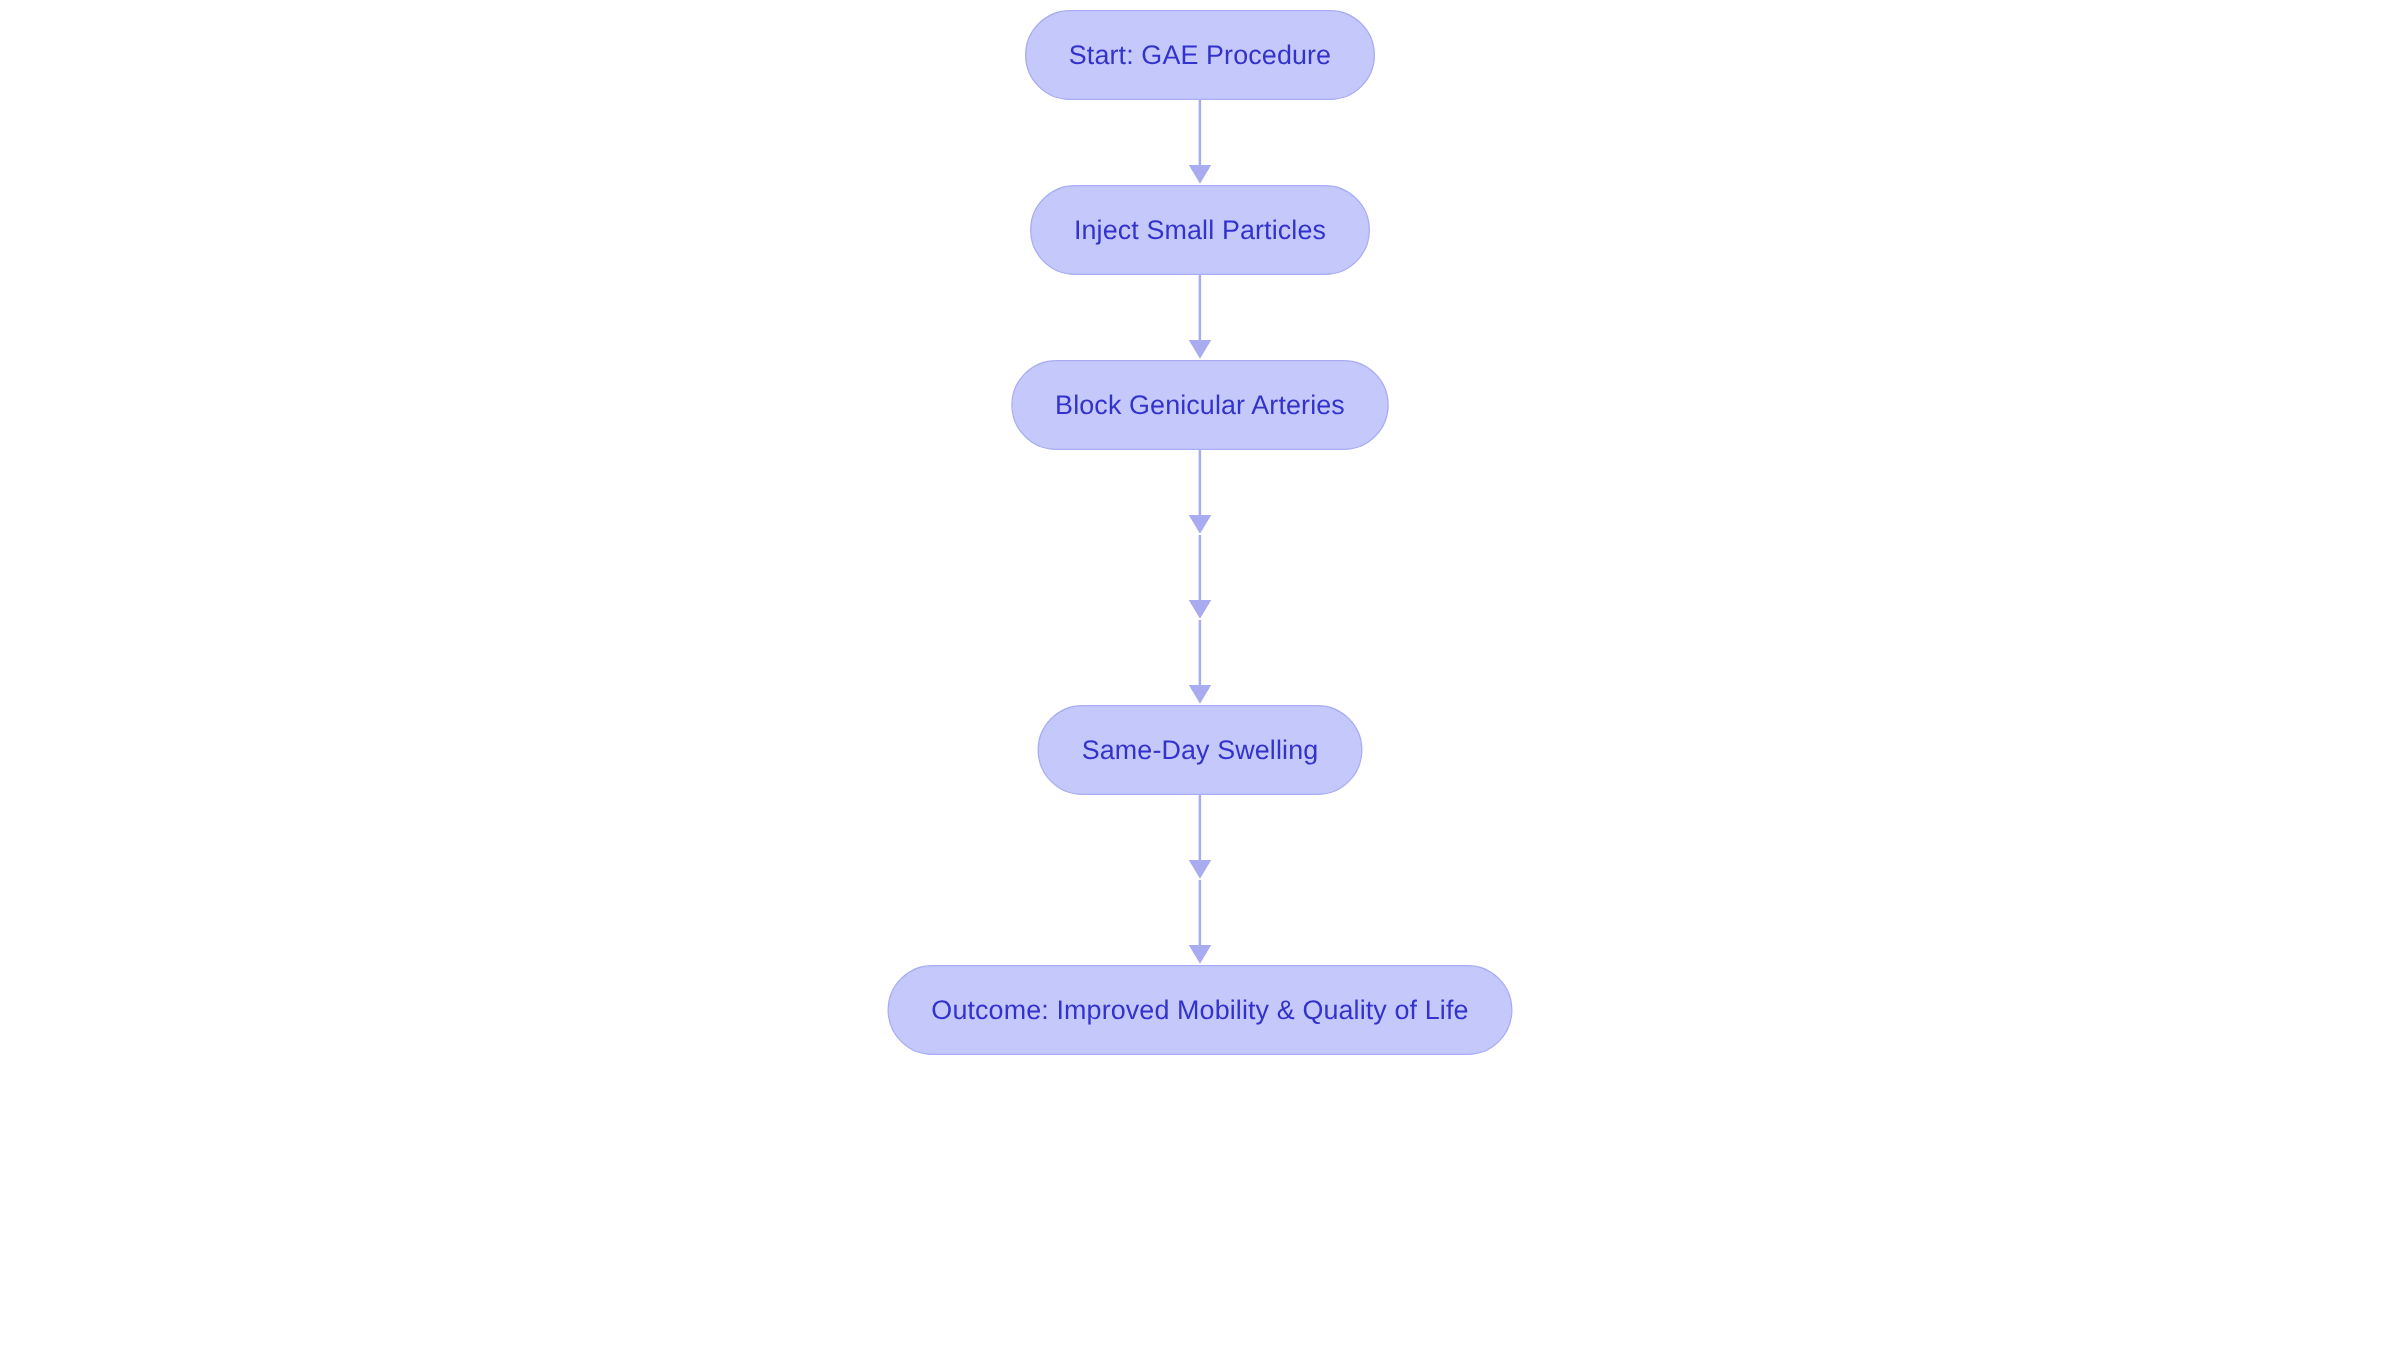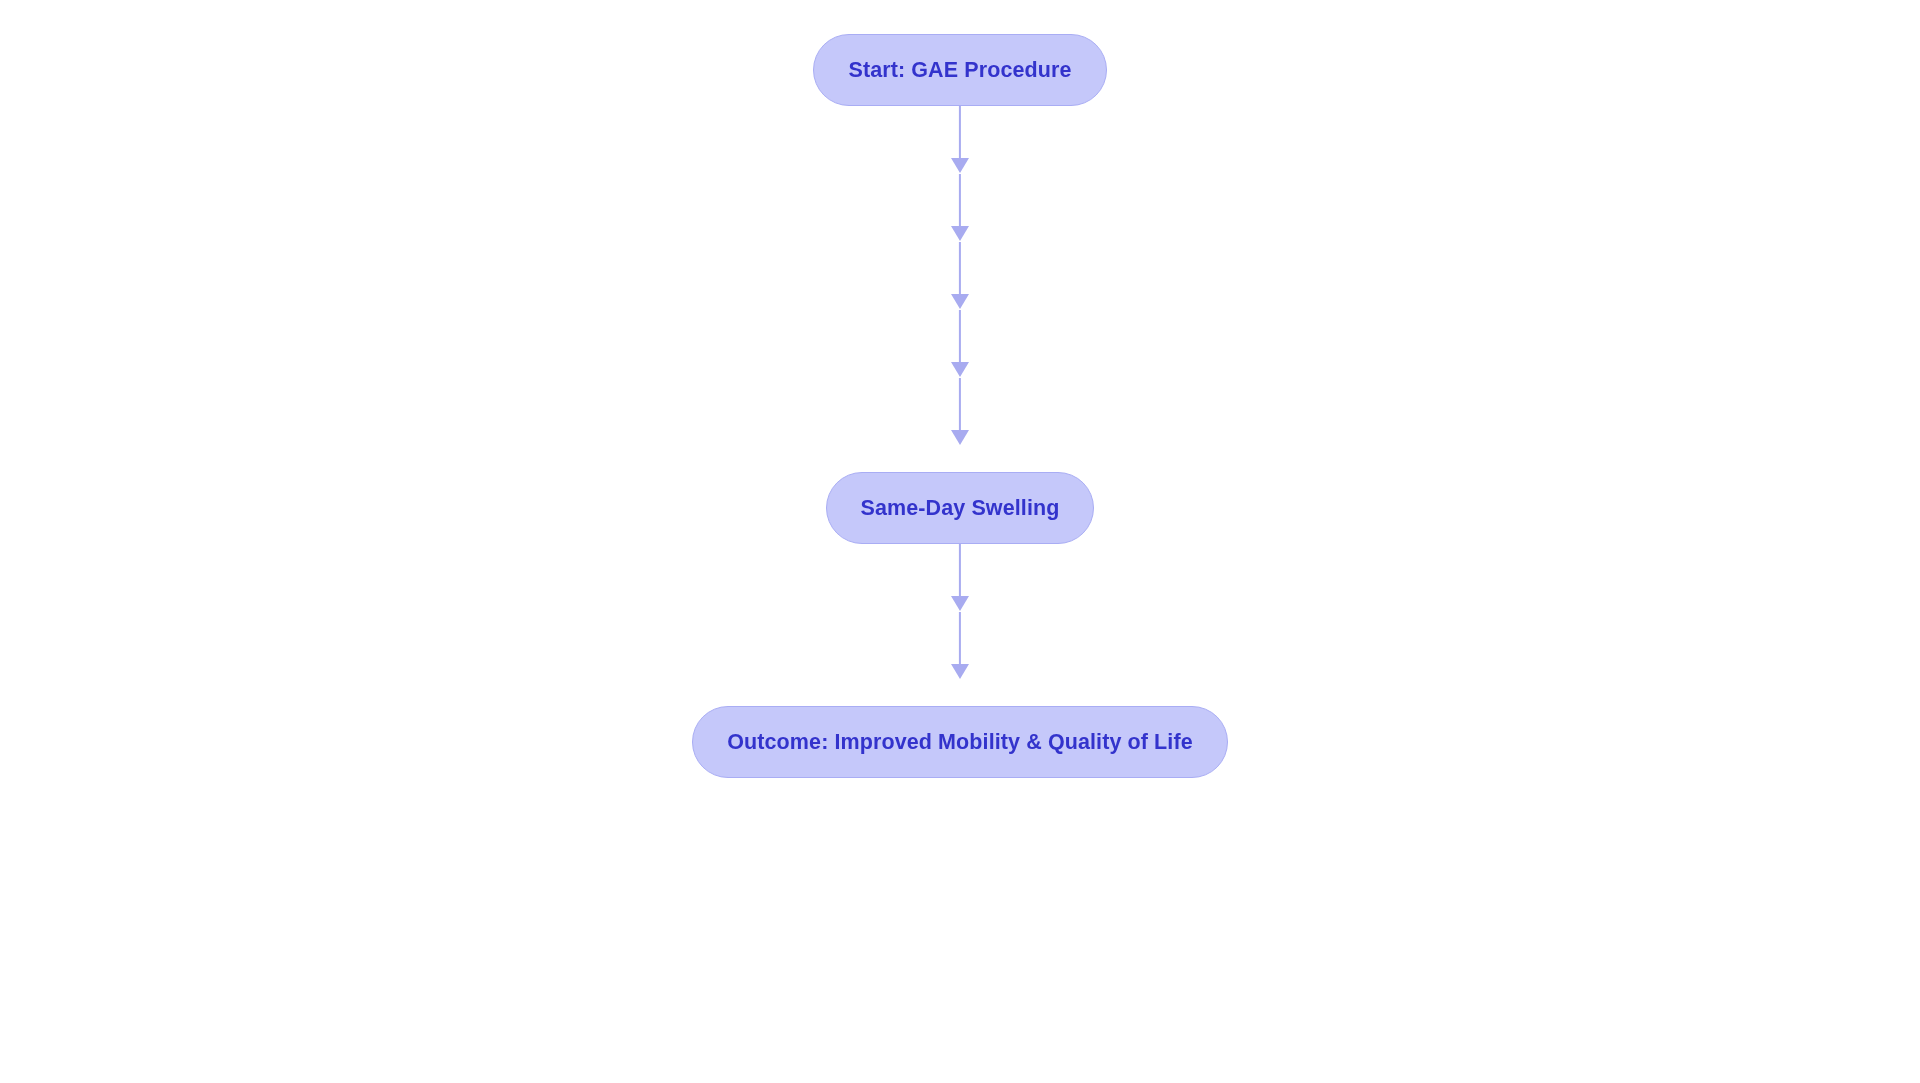--- a/index.html
+++ b/index.html
@@ -36,29 +36,28 @@
 
   .node {
     box-sizing: border-box;
     height: 72px;
     border-radius: 36px;
     background: #c5c8fa;
     border: 1.2px solid #a9adf4;
     color: #3333cc;
     font-size: 21.5px;
     font-family: "Liberation Sans", sans-serif;
-    font-weight: 700;
+    font-weight: 400;
     letter-spacing: 0.1px;
     display: flex;
     align-items: center;
     justify-content: center;
     white-space: nowrap;
     padding: 0 34px;
     user-select: none;
-    margin-top: 26px;
   }
 
   .connector {
     width: 22px;
     height: 68px;
     position: relative;
     display: block;
   }
   .connector .conn-line {
     position: absolute;
@@ -88,26 +87,32 @@
 
   <div class="flow-step">
     <div class="node">Start: GAE Procedure</div>
   </div>
 
   <div class="connector">
     <div class="conn-line"></div>
     <div class="conn-head"></div>
   </div>
 
+  <div class="flow-step">
+    <div class="node">Inject Small Particles</div>
+  </div>
 
   <div class="connector">
     <div class="conn-line"></div>
     <div class="conn-head"></div>
   </div>
 
+  <div class="flow-step">
+    <div class="node">Block Genicular Arteries</div>
+  </div>
 
   <div class="connector">
     <div class="conn-line"></div>
     <div class="conn-head"></div>
   </div>
 
 
   <div class="connector">
     <div class="conn-line"></div>
     <div class="conn-head"></div>

